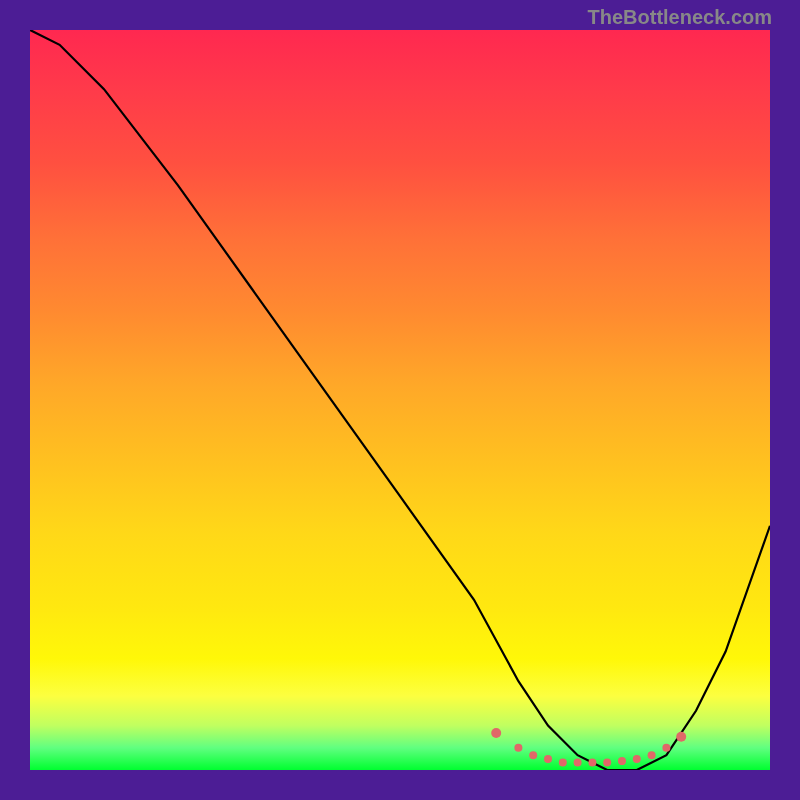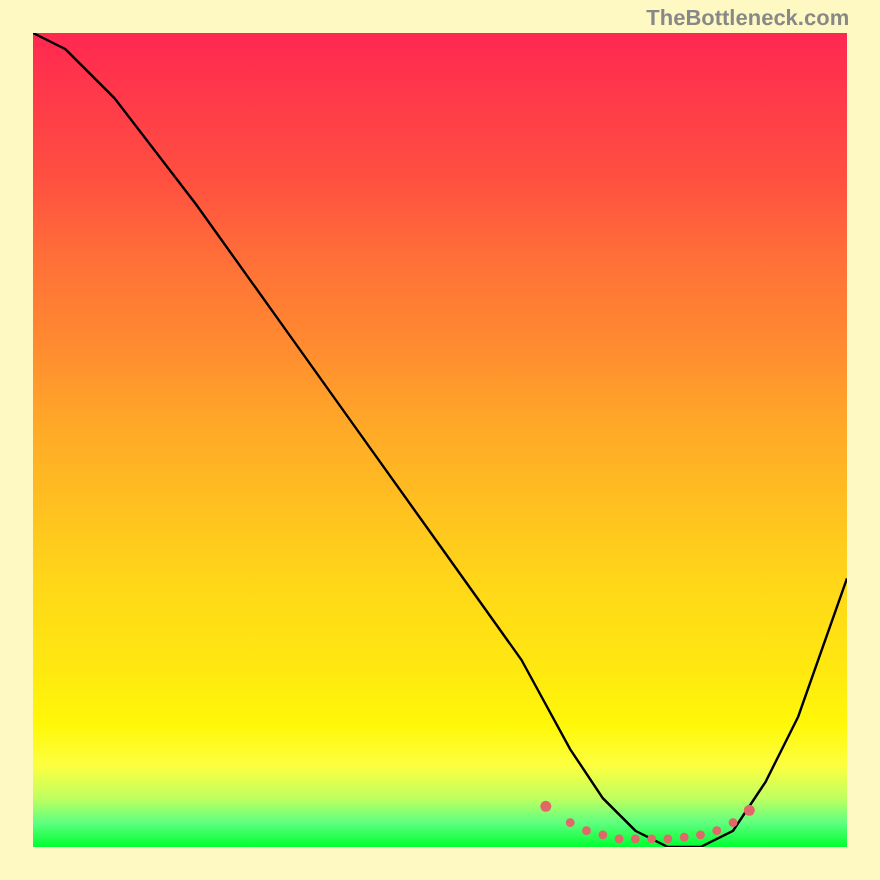--- a/index.html
+++ b/index.html
@@ -8,21 +8,21 @@
     background: #000;
     width: 800px;
     height: 800px;
     overflow: hidden;
     font-family: Arial, sans-serif;
   }
   .container {
     position: relative;
     width: 800px;
     height: 800px;
-    background: #fef9c3;
+    background: #4c1d95;
   }
   .plot-area {
     position: absolute;
     left: 30px;
     top: 30px;
     width: 740px;
     height: 740px;
     background: linear-gradient(to bottom,
       #ff2850 0%,
       #ff3a4a 8%,

